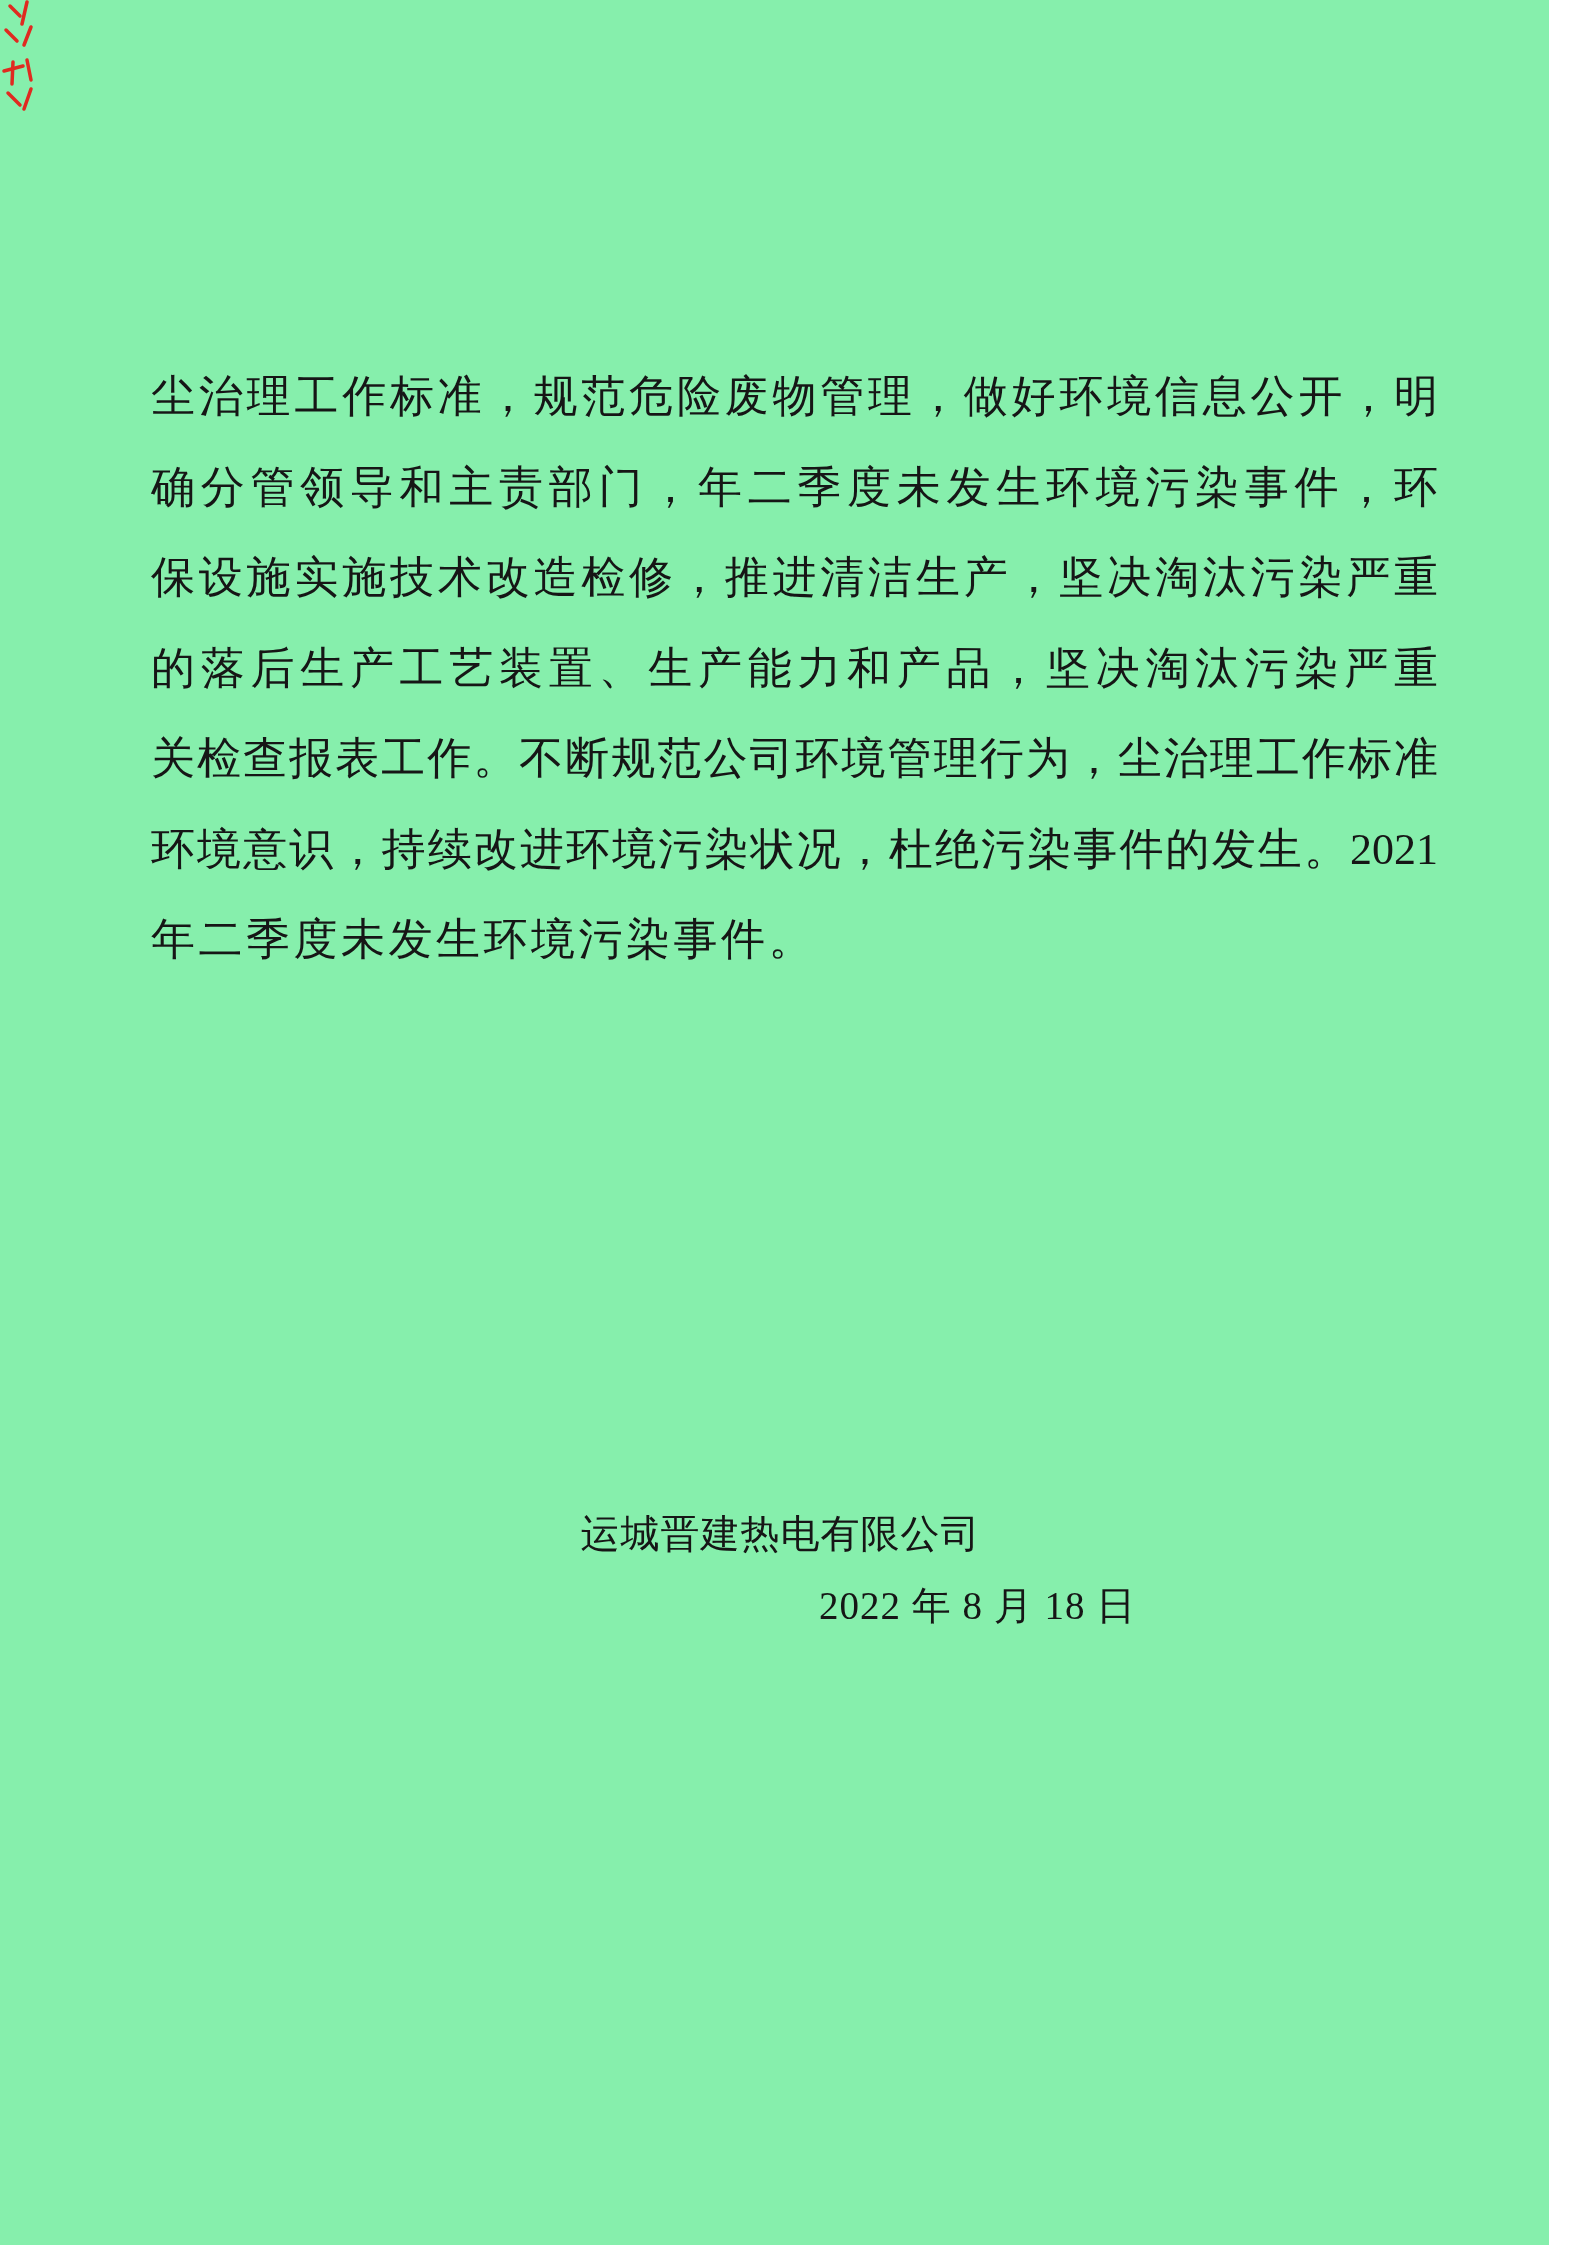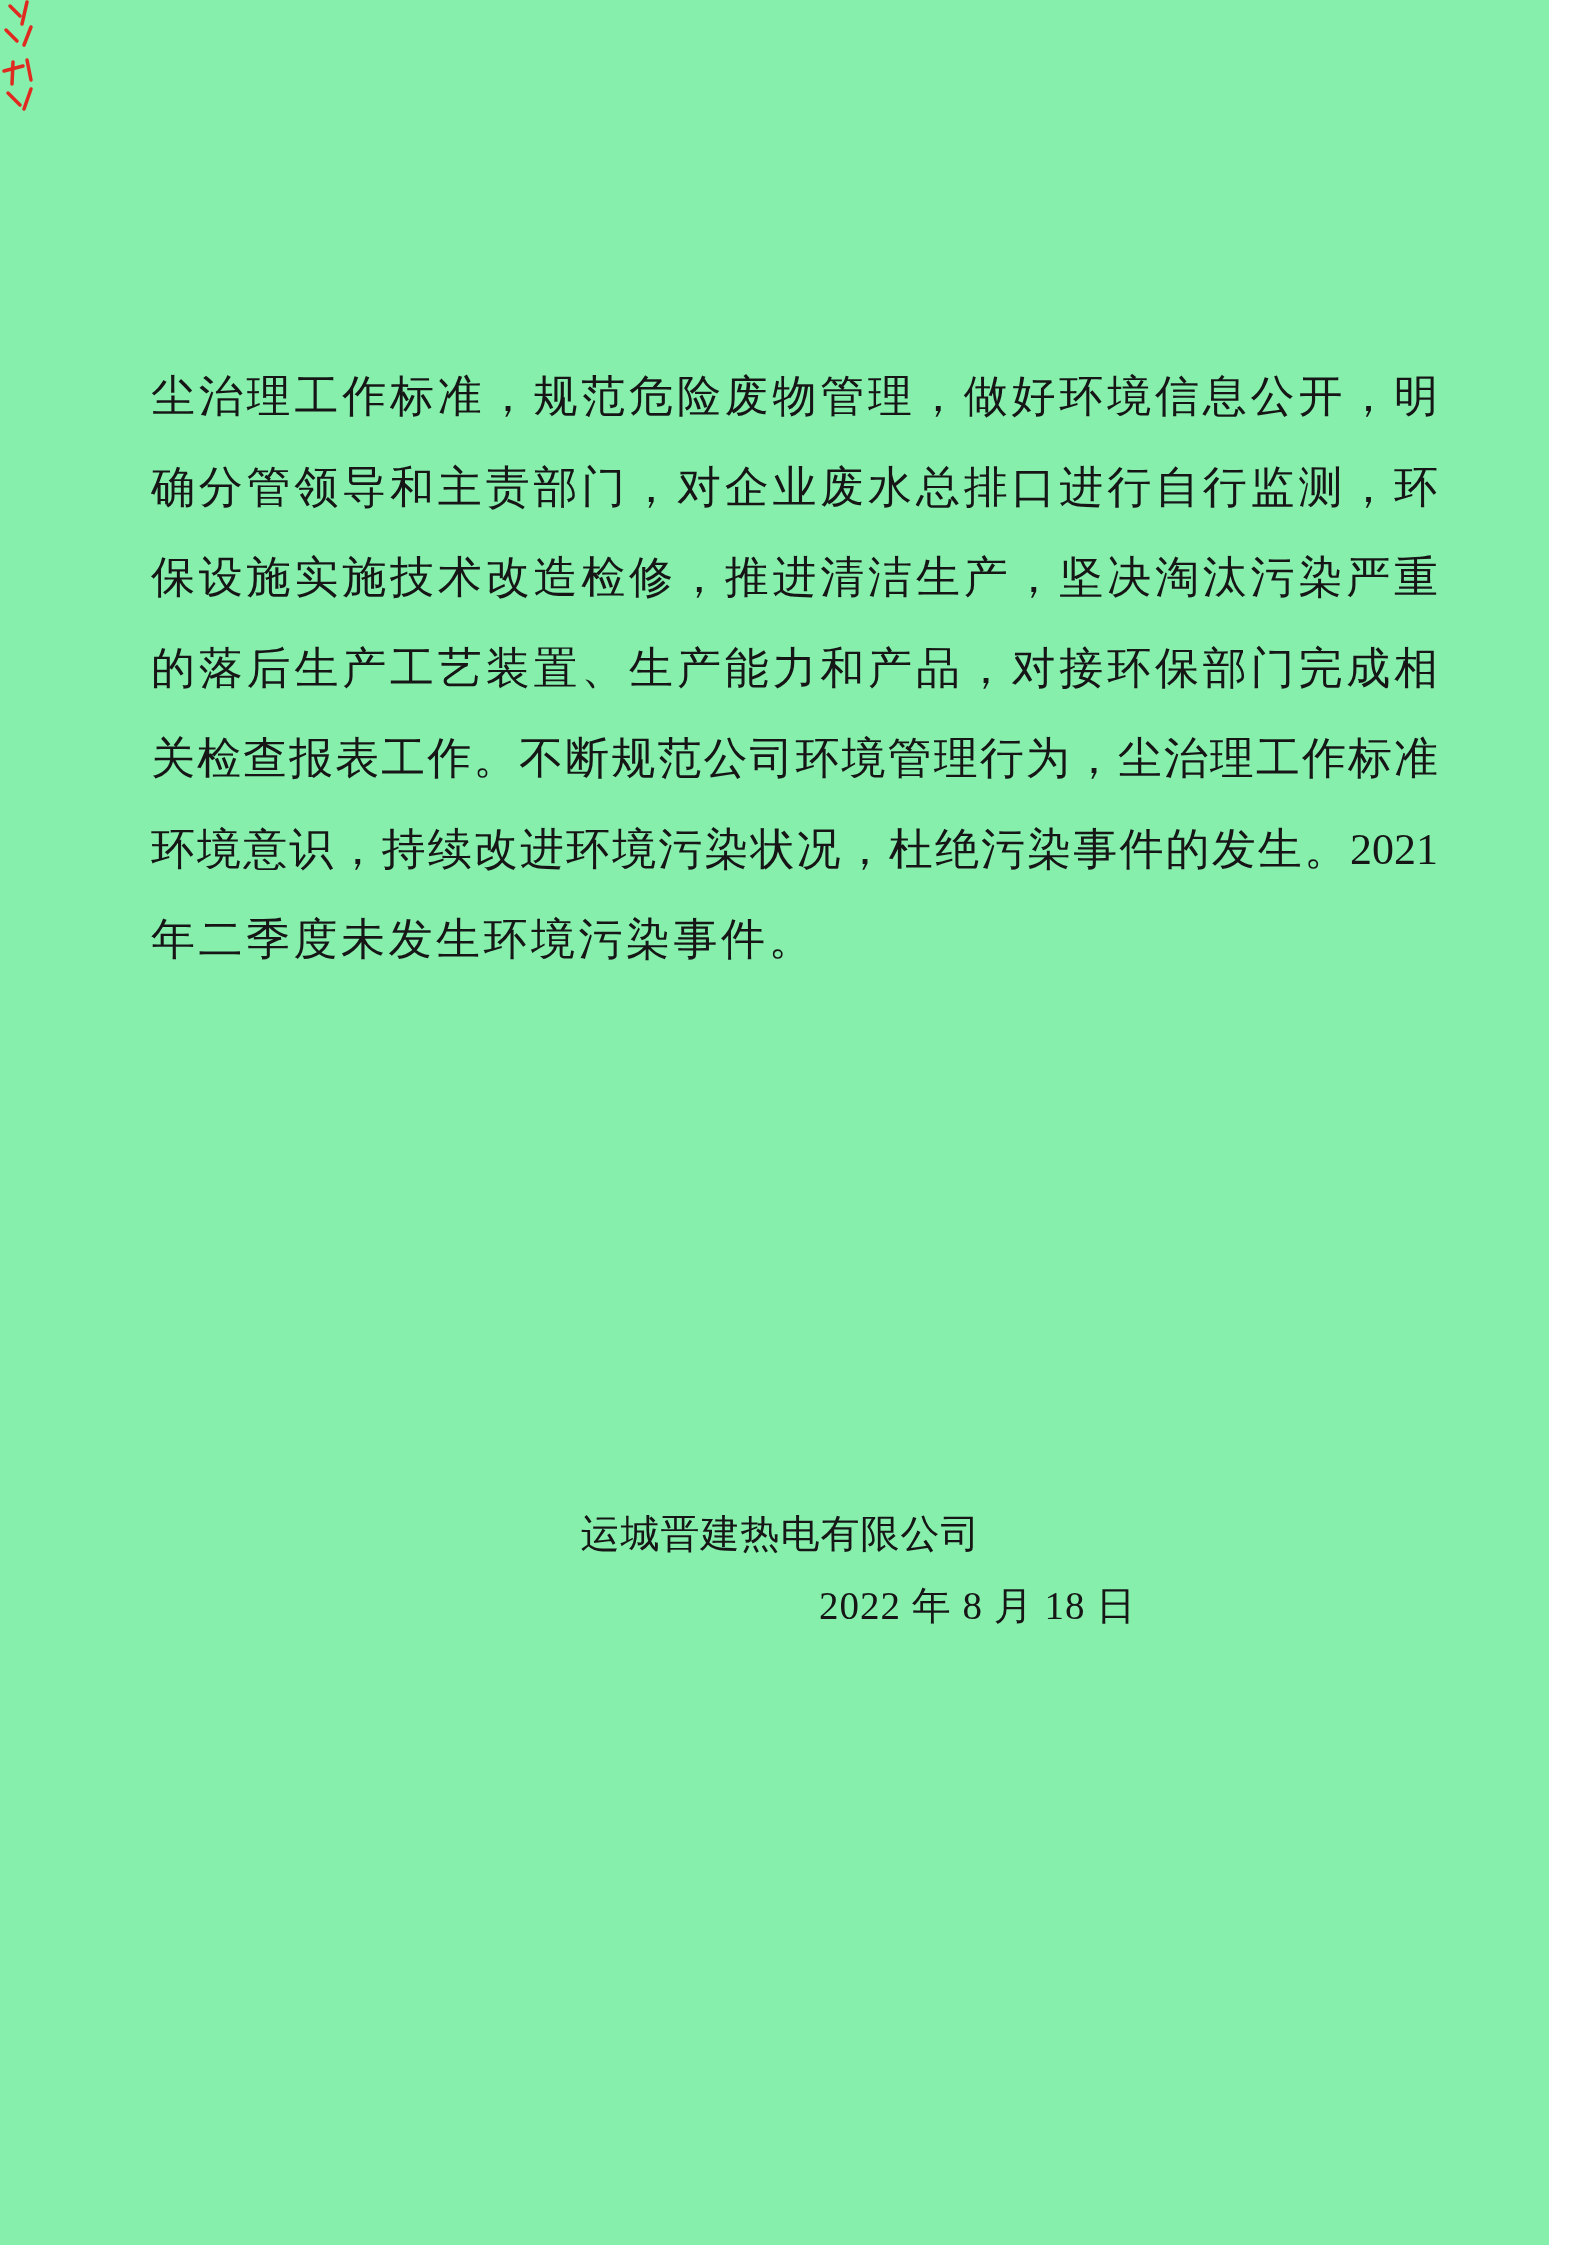--- a/index.html
+++ b/index.html
@@ -76,23 +76,23 @@
       <path d="M13 62 L12 84"></path>
       <path d="M4 71 L23 66"></path>
       <path d="M27 60 L31 80"></path>
       <path d="M8 93 L20 105"></path>
       <path d="M31 89 L24 109"></path>
     </g>
   </svg>
 
   <div class="body-text">
     <div class="line">尘治理工作标准，规范危险废物管理，做好环境信息公开，明</div>
-    <div class="line">确分管领导和主责部门，对企业废水总排口进行自行监测，环</div>
+    <div class="line">确分管领导和主责部门，年二季度未发生环境污染事件，环</div>
     <div class="line">保设施实施技术改造检修，推进清洁生产，坚决淘汰污染严重</div>
-    <div class="line">的落后生产工艺装置、生产能力和产品，对接环保部门完成相</div>
+    <div class="line">的落后生产工艺装置、生产能力和产品，坚决淘汰污染严重</div>
     <div class="line">关检查报表工作。不断规范公司环境管理行为，尘治理工作标准</div>
     <div class="line">环境意识，持续改进环境污染状况，杜绝污染事件的发生。2021</div>
     <div class="line last">年二季度未发生环境污染事件。</div>
   </div>
 
   <div class="sig-line sig-company">运城晋建热电有限公司</div>
 
   <div class="sig-line sig-date">2022 年 8 月 18 日</div>
 
 </div>

